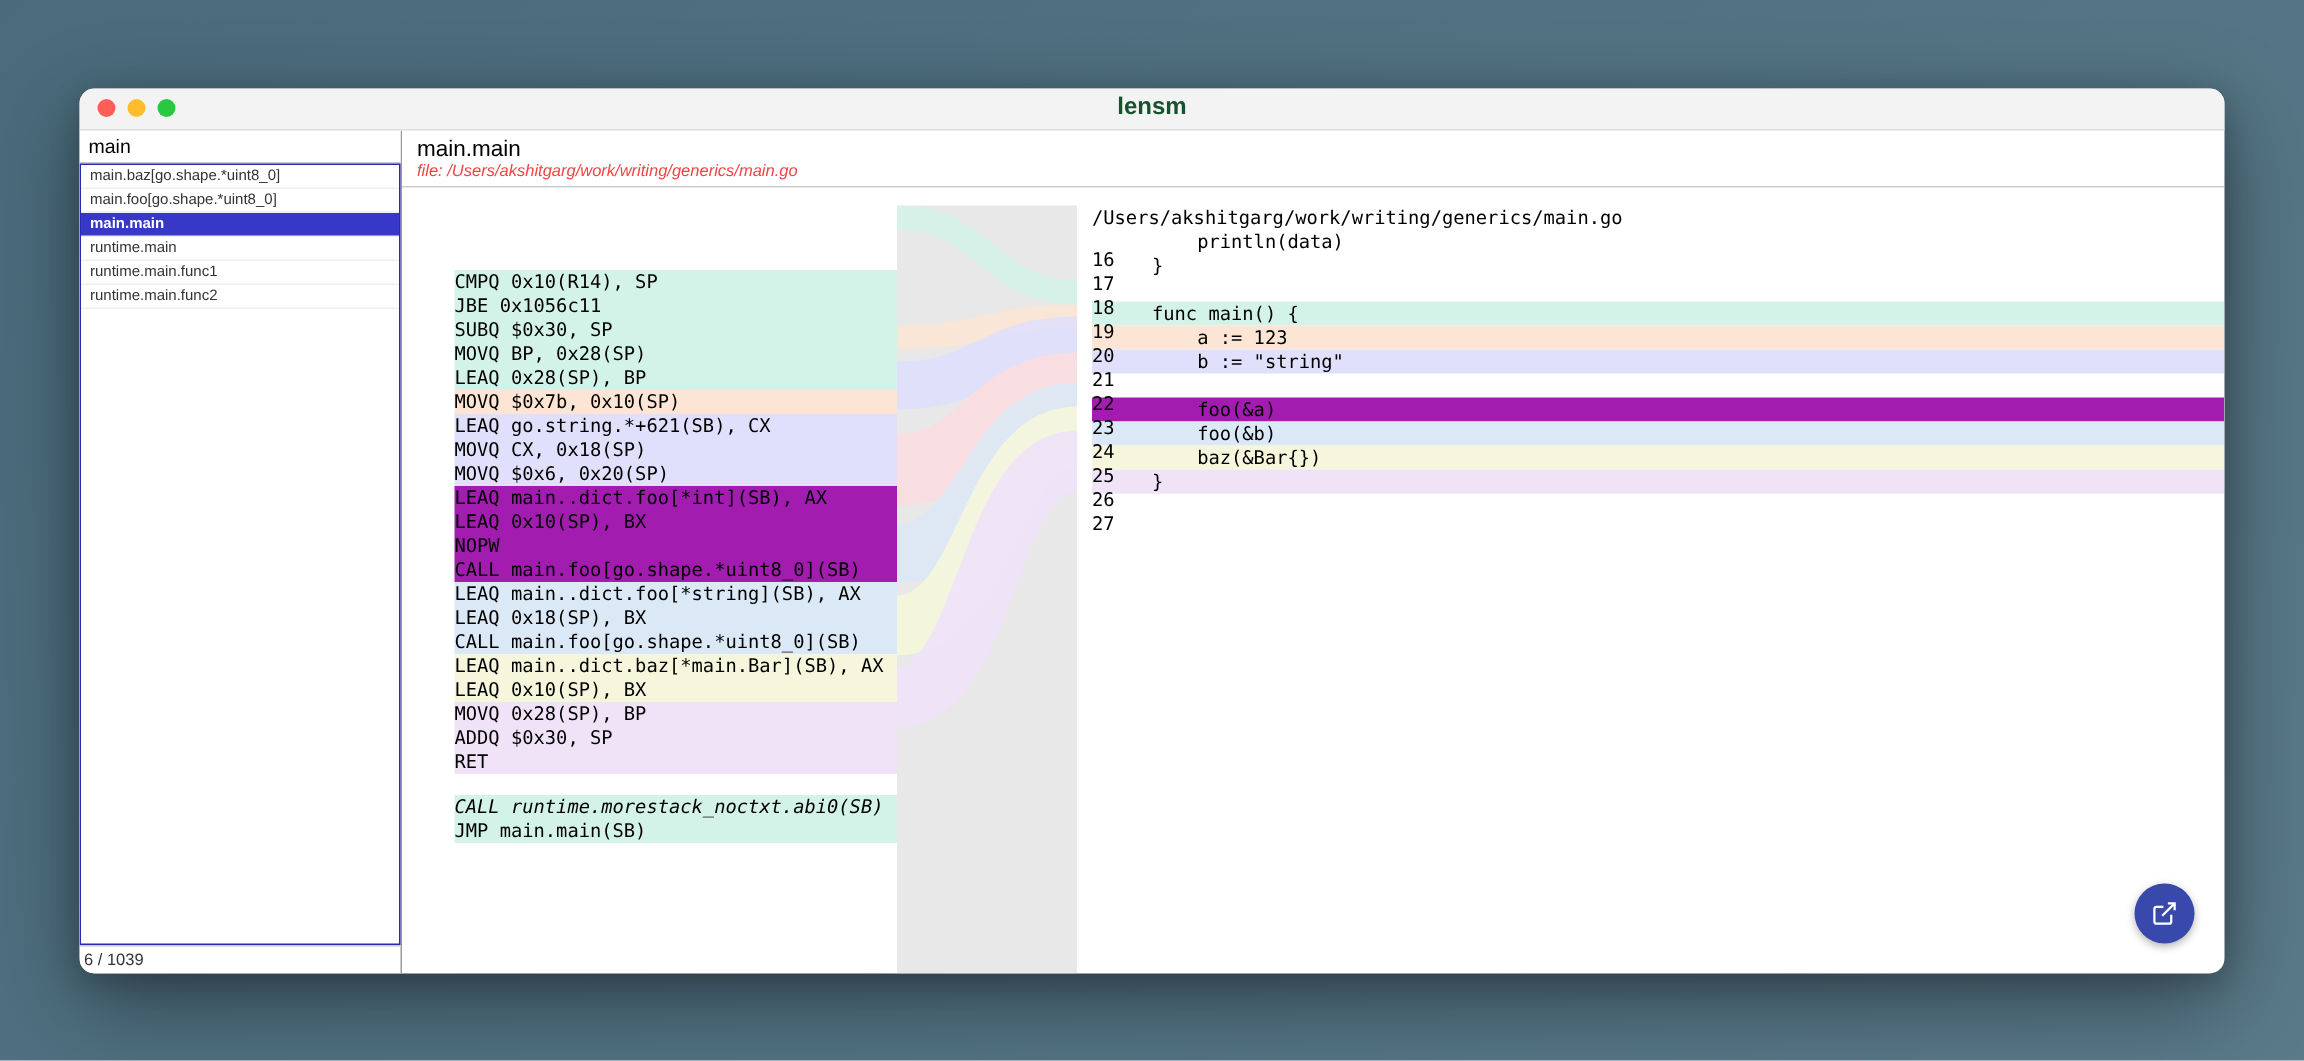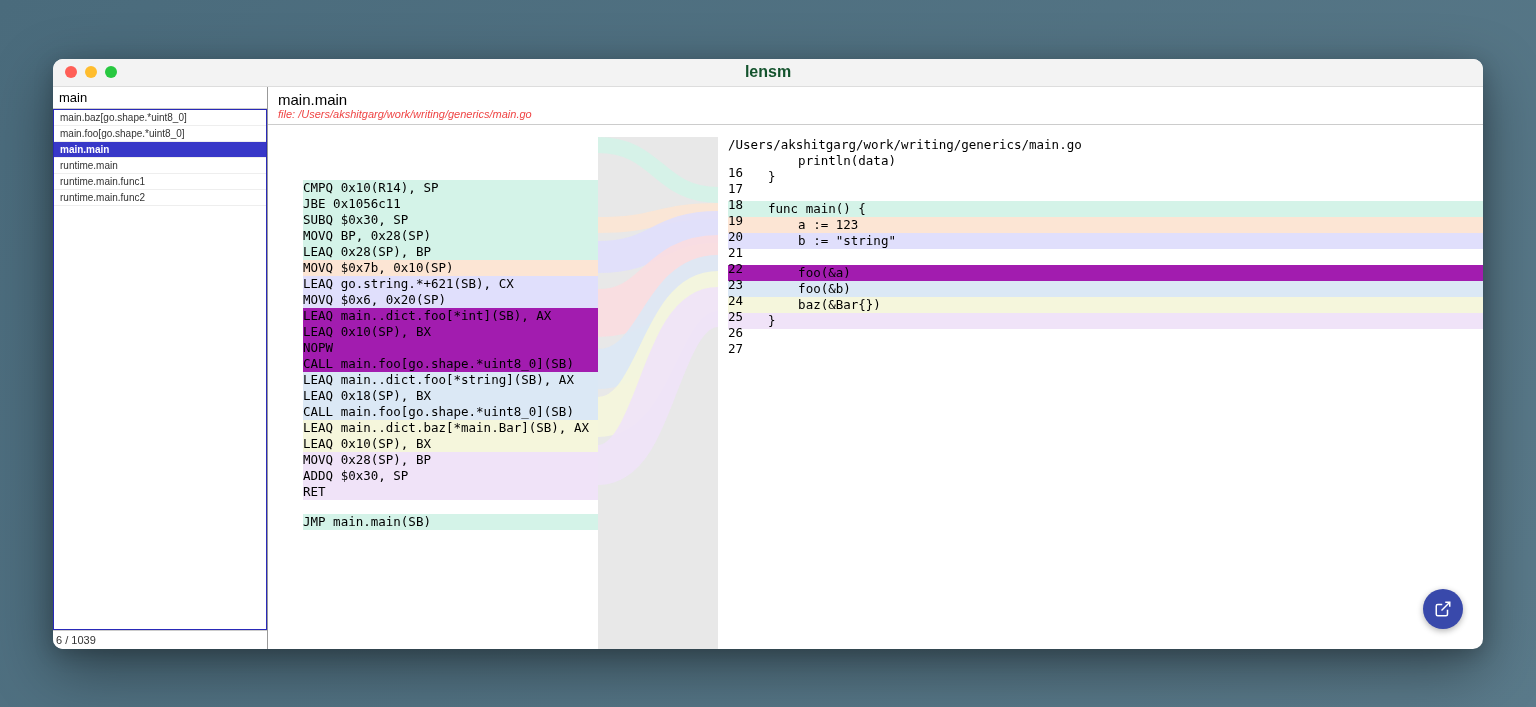--- a/index.html
+++ b/index.html
@@ -222,34 +222,36 @@
 
       <div class="panes">
         <div class="asm-pane" id="asm-pane">
             <div class="code-line hl-teal">CMPQ 0x10(R14), SP</div>
             <div class="code-line hl-teal">JBE 0x1056c11</div>
             <div class="code-line hl-teal">SUBQ $0x30, SP</div>
             <div class="code-line hl-teal">MOVQ BP, 0x28(SP)</div>
             <div class="code-line hl-teal">LEAQ 0x28(SP), BP</div>
             <div class="code-line hl-orange">MOVQ $0x7b, 0x10(SP)</div>
             <div class="code-line hl-purple">LEAQ go.string.*+621(SB), CX</div>
+            <div class="code-line hl-purple">MOVQ CX, 0x18(SP)</div>
             <div class="code-line hl-purple">MOVQ $0x6, 0x20(SP)</div>
             <div class="code-line hl-red">LEAQ main..dict.foo[*int](SB), AX</div>
             <div class="code-line hl-red">LEAQ 0x10(SP), BX</div>
             <div class="code-line hl-red">NOPW</div>
             <div class="code-line hl-red">CALL main.foo[go.shape.*uint8_0](SB)</div>
             <div class="code-line hl-blue">LEAQ main..dict.foo[*string](SB), AX</div>
             <div class="code-line hl-blue">LEAQ 0x18(SP), BX</div>
             <div class="code-line hl-blue">CALL main.foo[go.shape.*uint8_0](SB)</div>
             <div class="code-line hl-yellow">LEAQ main..dict.baz[*main.Bar](SB), AX</div>
             <div class="code-line hl-yellow">LEAQ 0x10(SP), BX</div>
             <div class="code-line hl-lilac">MOVQ 0x28(SP), BP</div>
             <div class="code-line hl-lilac">ADDQ $0x30, SP</div>
             <div class="code-line hl-lilac">RET</div>
             <div class="block-spacer"></div>
+            <div class="code-line hl-teal italic">CALL runtime.morestack_noctxt.abi0(SB)</div>
             <div class="code-line hl-teal">JMP main.main(SB)</div>
           </div>
         <div class="gap">
           <svg width="120" height="400" style="position:absolute;top:0;left:0;">
             <path d="M0,8 C60,8 60,58 120,58" fill="none" stroke="#d4f3e8" stroke-width="16" opacity="0.9"></path>
             <path d="M0,88 C60,88 60,74 120,74" fill="none" stroke="#fce5d4" stroke-width="16" opacity="0.9"></path>
             <path d="M0,120 C60,120 60,90 120,90" fill="none" stroke="#e0dffc" stroke-width="32" opacity="0.9"></path>
             <path d="M0,176 C60,176 60,122 120,122" fill="none" stroke="#fbdde0" stroke-width="48" opacity="0.9"></path>
             <path d="M0,232 C60,232 60,138 120,138" fill="none" stroke="#dbe8f5" stroke-width="40" opacity="0.9"></path>
             <path d="M0,280 C60,280 60,154 120,154" fill="none" stroke="#f5f6dc" stroke-width="40" opacity="0.9"></path>

